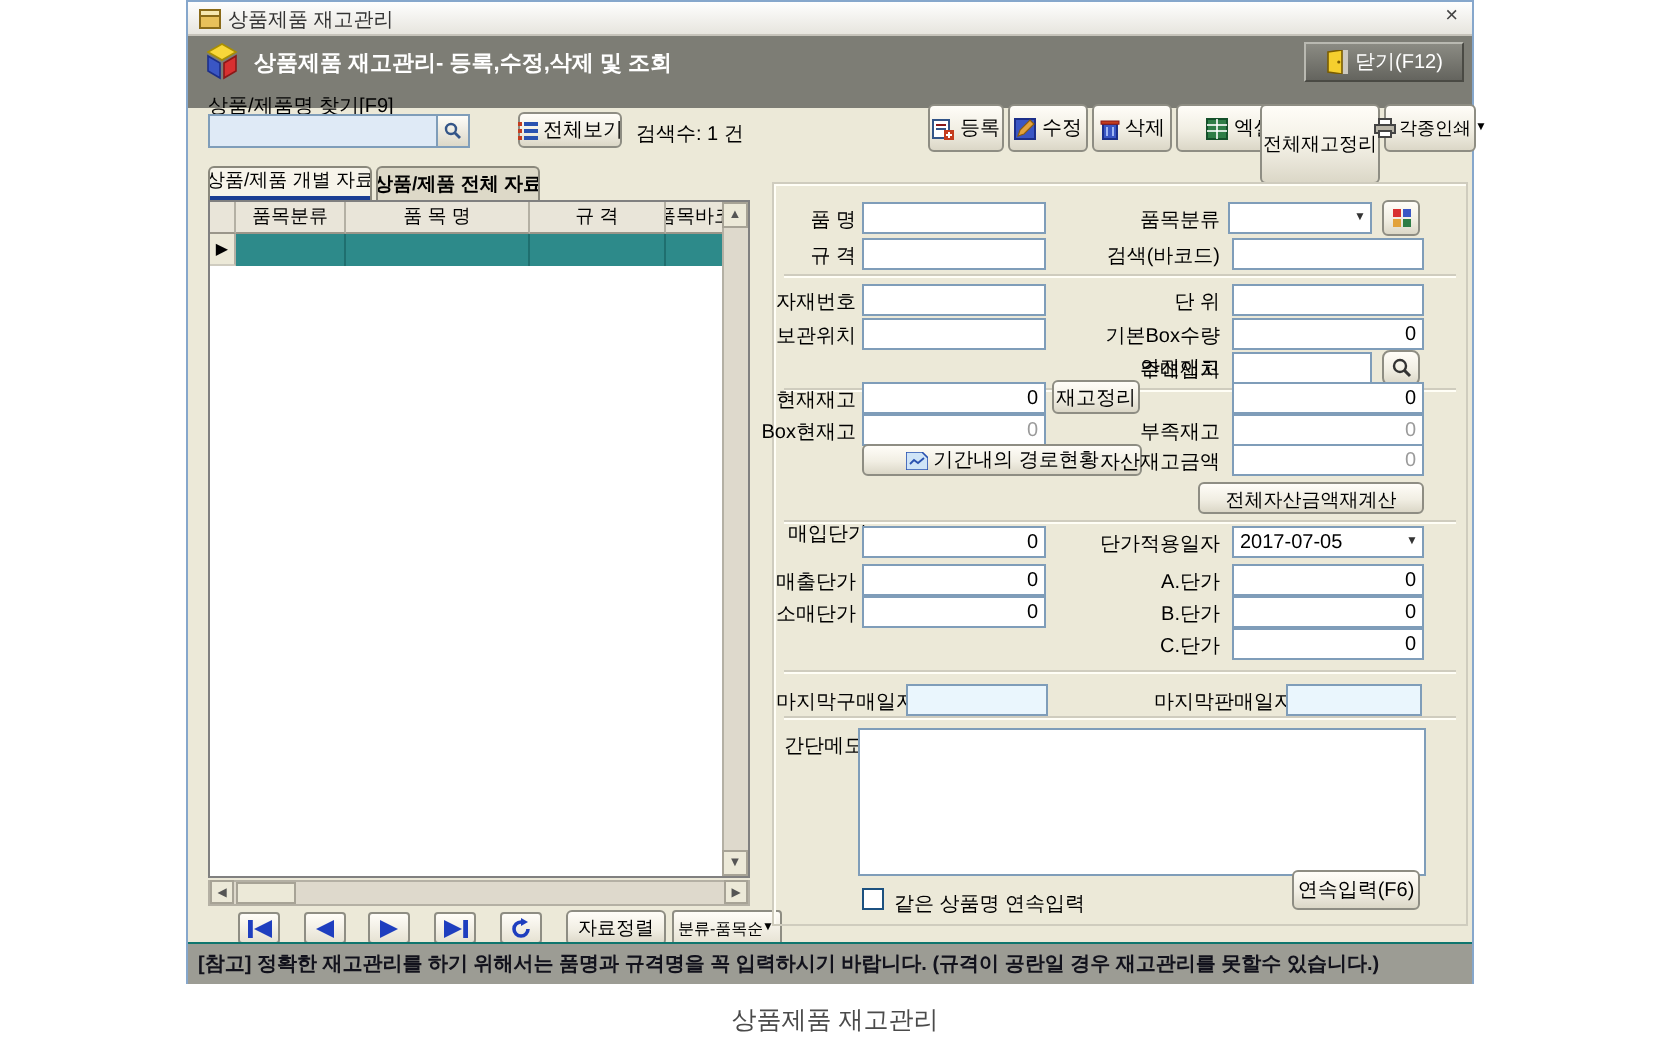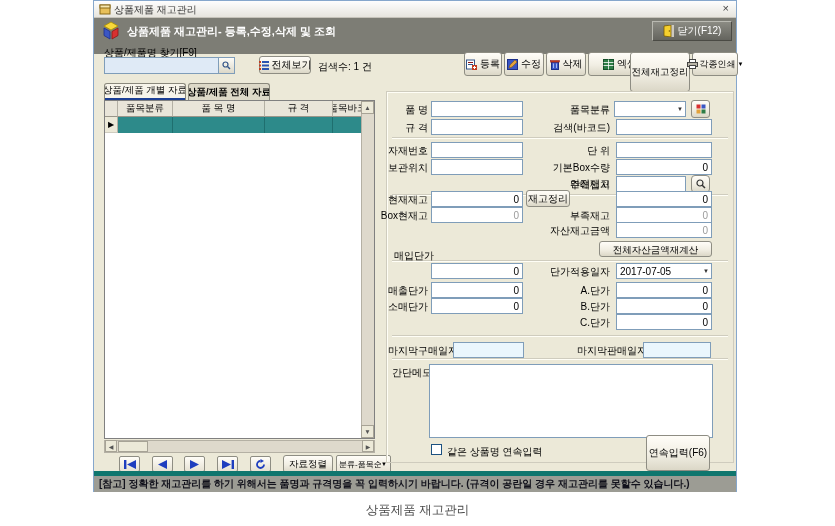--- a/index.html
+++ b/index.html
@@ -28,21 +28,21 @@
   
   .grid{position:absolute;left:10px;top:99px;width:271px;height:339px;border:1px solid #808080;background:#fff;}
   .ghead{position:absolute;top:0;height:16px;background:#e9e5d9;border-right:1px solid #b4b0a4;border-bottom:1px solid #9a968a;font-size:9.5px;color:#000;display:flex;align-items:center;justify-content:center;overflow:hidden;white-space:nowrap;}
   .tealcell{position:absolute;top:16px;height:16px;background:#2d8a8a;border-right:1px solid #1f6f6f;}
   .vscroll{position:absolute;right:0;top:0;width:13px;height:100%;background:#ded9cc;border-left:1px solid #b4b0a4;}
   .sbtn{position:absolute;width:13px;height:13px;background:#ece9d8;border:1px solid #a7a396;font-size:6.5px;color:#555;display:flex;align-items:center;justify-content:center;}
   .hscroll{position:absolute;left:10px;top:439px;width:271px;height:13px;background:#ded9cc;border:1px solid #b4b0a4;}
   .navbtn{position:absolute;top:455px;width:21px;height:16px;background:linear-gradient(#fffdf8,#e6e2d3);border:1px solid #8e8d83;border-radius:2px;display:flex;align-items:center;justify-content:center;}
   .tab{position:absolute;top:82px;height:17px;font-size:9.5px;display:flex;align-items:center;justify-content:center;border:1px solid #8a887c;border-bottom:none;border-radius:3px 3px 0 0;white-space:nowrap;overflow:hidden;}
   
-  .status{position:absolute;left:0;top:470px;width:100%;height:21px;background:#9c9c94;border-top:5px solid #0f766e;color:#12121c;font-size:10px;font-weight:bold;display:flex;align-items:center;padding:0 5px;white-space:nowrap;overflow:hidden;}
+  .status{position:absolute;left:0;top:470px;width:100%;height:21px;background:#9c9c94;border-top:1px solid #0f766e;color:#12121c;font-size:10px;font-weight:bold;display:flex;align-items:center;padding:0 5px;white-space:nowrap;overflow:hidden;}
   .caption{position:absolute;left:0;top:502px;width:100%;text-align:center;font-size:12.5px;color:#4a4a4a;}
   .cb{position:absolute;width:11px;height:11px;border:1px solid #1c5180;background:#fff;}
   svg{display:block;}
 </style>
 </head>
 <body>
 
 <div id="screen">
   <div id="window">
 
@@ -282,35 +282,42 @@
       <span>재고정리</span>
     </div>
     <div class="rlab" style="top:176px;">안전재고</div>
     <input class="txt num" style="left: 522px; top: 190px; width: 96px;" value="0">
 
     <div class="llab" style="top:208px;">Box현재고</div>
     <input class="txt num grayval" style="left: 337px; top: 206px; width: 92px;" value="0">
     <div class="rlab" style="top:208px;">부족재고</div>
     <input class="txt num grayval" style="left: 522px; top: 206px; width: 96px;" value="0">
 
+    <div class="xbtn" style="left:337px;top:221px;width:140px;height:16px;">
+      <svg width="11" height="9" viewBox="0 0 11 9">
+          <polygon points="0,0 8,0 11,3 11,9 0,9" fill="#cfe4f7" stroke="#2a52b0" stroke-width="0.8"></polygon>
+          <polyline points="2,6 4,4 6,5.5 9,3" fill="none" stroke="#2a52b0" stroke-width="0.9"></polyline>
+        </svg>
+      <span>기간내의 경로현황</span>
+    </div>
     <div class="rlab" style="top:223px;">자산재고금액</div>
     <input class="txt num grayval" style="left: 522px; top: 221px; width: 96px;" value="0">
 
     <div class="xbtn" style="left:505px;top:240px;width:113px;height:16px;font-size:9.5px;flex-direction:column;">
       <svg width="11" height="10" viewBox="0 0 11 10">
           <polygon points="5.5,0.5 10.5,9.5 0.5,9.5" fill="#f8d73a" stroke="#a98f00" stroke-width="0.8"></polygon>
           <rect x="5" y="3" width="1.2" height="3.6" fill="#333"></rect>
           <rect x="5" y="7.4" width="1.2" height="1.2" fill="#333"></rect>
         </svg>
       <span>전체자산금액재계산</span>
     </div>
 
     <div class="gline" style="top:259px;"></div>
 
-    <div class="llab" style="top:248px;padding-left:20px;">매입단가</div>
+    <div class="llab" style="top:259px;padding-left:20px;">매입단가</div>
     <input class="txt num" style="left: 337px; top: 262px; width: 92px;" value="0">
     <div class="rlab" style="top:264px;text-align:right;">단가적용일자</div>
     <div class="abs" style="left:522px;top:262px;width:96px;height:16px;border:1px solid #7f9db9;background:#fff;">
       <span class="abs" style="left:3px;top:2px;font-size:10px;">2017-07-05</span>
       <span class="abs" style="right:2px;top:4px;font-size:6px;color:#333;">▼</span>
     </div>
 
     <div class="llab" style="top:283px;">매출단가</div>
     <input class="txt num" style="left: 337px; top: 281px; width: 92px;" value="0">
     <div class="rlab" style="top:283px;">A.단가</div>
@@ -331,21 +338,21 @@
     <div class="abs nw" style="left:483px;top:343px;width:62px;text-align:right;font-size:10px;">마지막판매일자</div>
     <input class="txt bluebg" style="left: 549px; top: 341px; width: 68px;" value="">
 
     <div class="gline" style="top:357px;"></div>
 
     <div class="abs nw" style="left:298px;top:365px;font-size:10px;">간단메모</div>
     <textarea class="abs" style="left: 335px; top: 363px; width: 284px; height: 74px; border: 1px solid rgb(127, 157, 185); background: rgb(255, 255, 255); font: 10px &quot;Liberation Sans&quot;, sans-serif; resize: none;"></textarea>
 
     <span class="cb" style="left:337px;top:443px;"></span>
     <div class="abs nw" style="left:353px;top:444px;font-size:10px;">같은 상품명 연속입력</div>
-    <div class="xbtn" style="left:552px;top:434px;width:64px;height:36px;">
+    <div class="xbtn" style="left:552px;top:434px;width:64px;height:20px;">
       <span>연속입력(F6)</span>
     </div>
 
     <div class="status">
       <span>[참고] 정확한 재고관리를 하기 위해서는 품명과 규격명을 꼭 입력하시기 바랍니다. (규격이 공란일 경우 재고관리를 못할수 있습니다.)</span>
     </div>
   </div>
 
   <div class="caption">상품제품 재고관리</div>
 </div>

